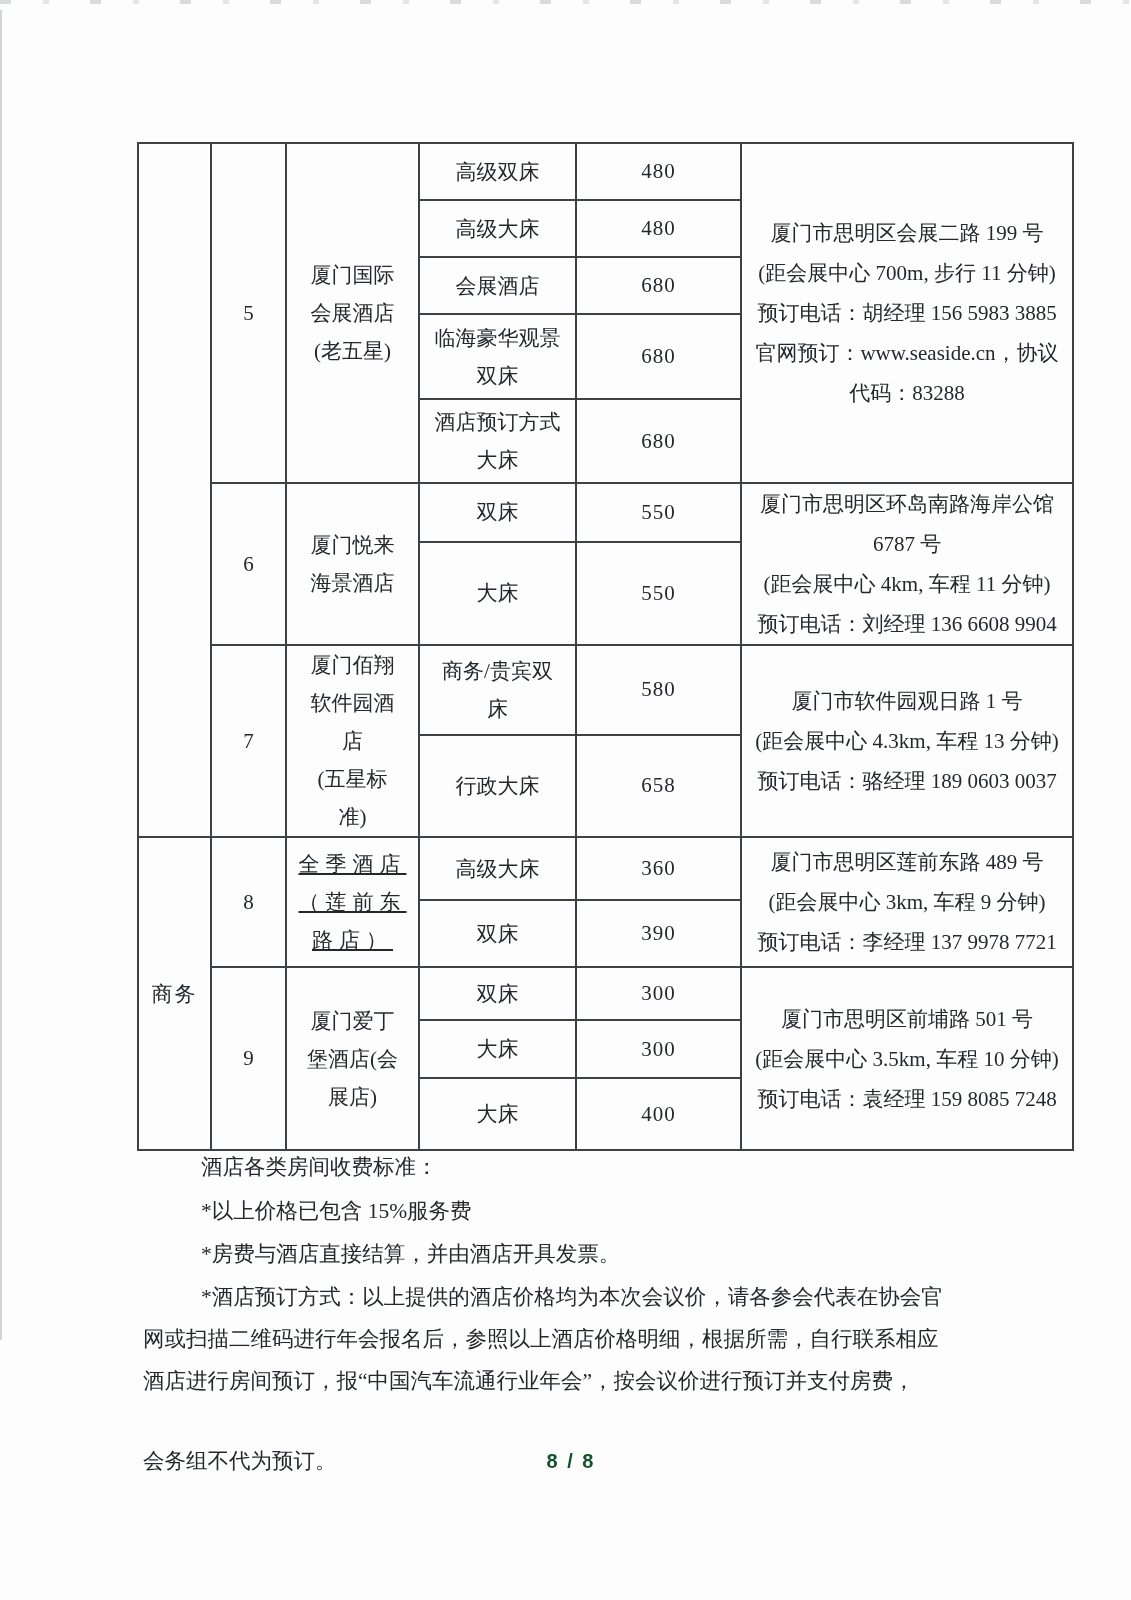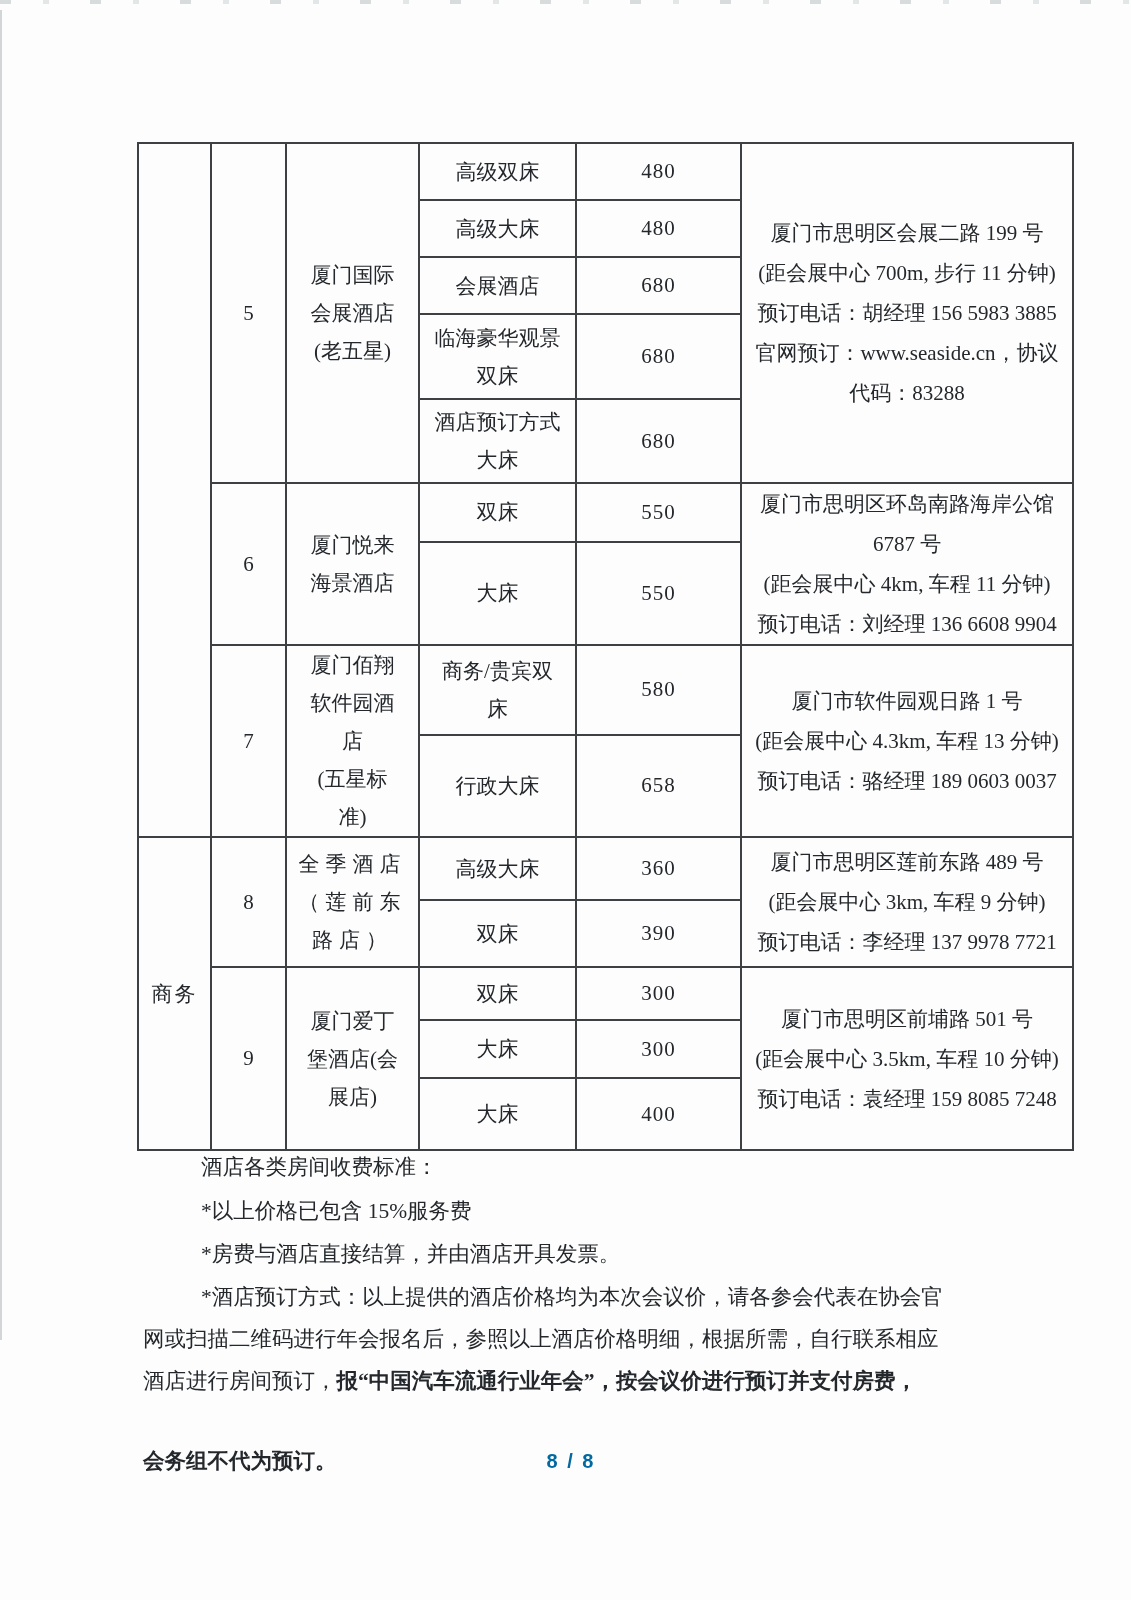--- a/index.html
+++ b/index.html
@@ -27,44 +27,44 @@
   table.hotels td{
     border:2px solid #3d4144;
     text-align:center;vertical-align:middle;
     font-size:21px;
     padding:0 10px;
     overflow:hidden;
   }
   td.cat{font-size:22px;letter-spacing:2px;}
   td.num{font-size:22px;}
   td.name{white-space:pre-line;line-height:38px;font-size:21px;}
-  td.name.spaced{letter-spacing:6px;}
+  td.name.spaced{letter-spacing:6px;text-decoration:underline;}
   td.room{white-space:pre-line;line-height:38px;font-size:21px;}
   td.price{font-size:22px;letter-spacing:1px;}
   td.info{white-space:pre-line;line-height:40px;font-size:20.5px;padding:4px 6px;margin-left:48px;}
   
   tr.h57{height:57px;} tr.h85{height:85px;} tr.h84{height:84px;}
   tr.h100{height:100px;} tr.h88{height:88px;} tr.h63{height:63px;}
   tr.h67{height:67px;} tr.h53{height:53px;} tr.h58{height:58px;}
   tr.h72{height:72px;}
   
   .note-line{
     position:absolute;left:137px;width:940px;
     font-size:21.5px;line-height:30px;
     white-space:nowrap;
   }
   .note-line.indented{padding-left:64px;}
   .note-line.flush{padding-left:6px;}
-  .bold{font-weight:bold;}
+  .bold{font-weight:normal;}
   .page-number{
     position:absolute;left:451px;top:1450px;width:240px;
     text-align:center;
     font-family:"Liberation Sans","DejaVu Sans",sans-serif;
     font-size:20px;font-weight:bold;letter-spacing:2px;
-    color:#0369a1;
+    color:#14532d;
   }
 </style>
 </head>
 <body>
 
 <div class="scan-top"></div>
 <div class="scan-left"></div>
 
 <table class="hotels">
   <colgroup>

